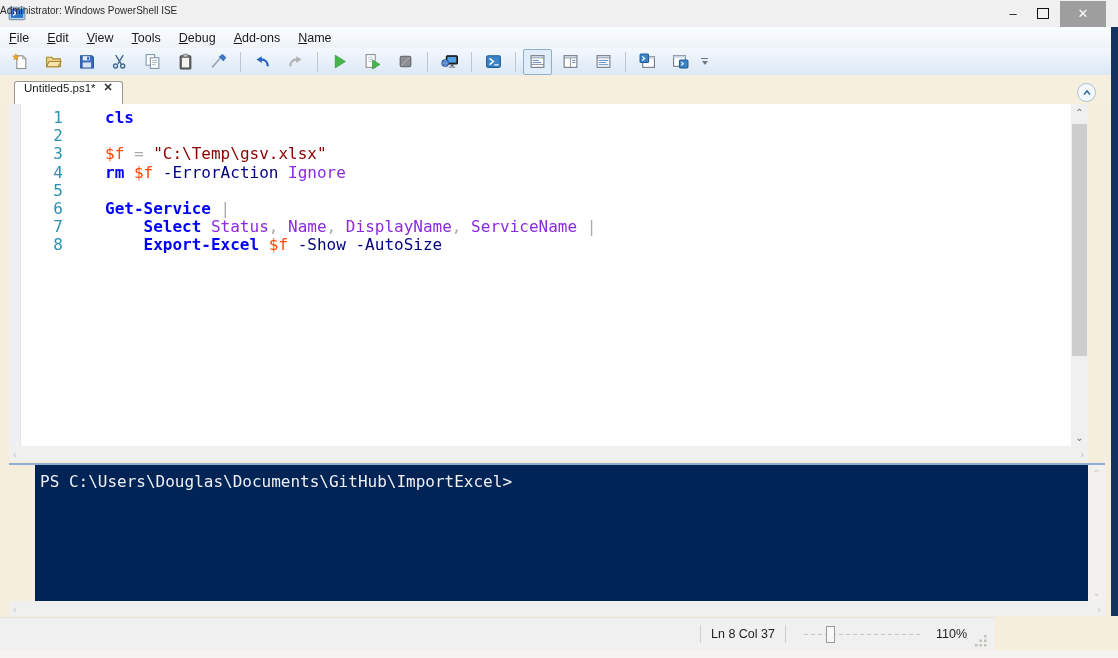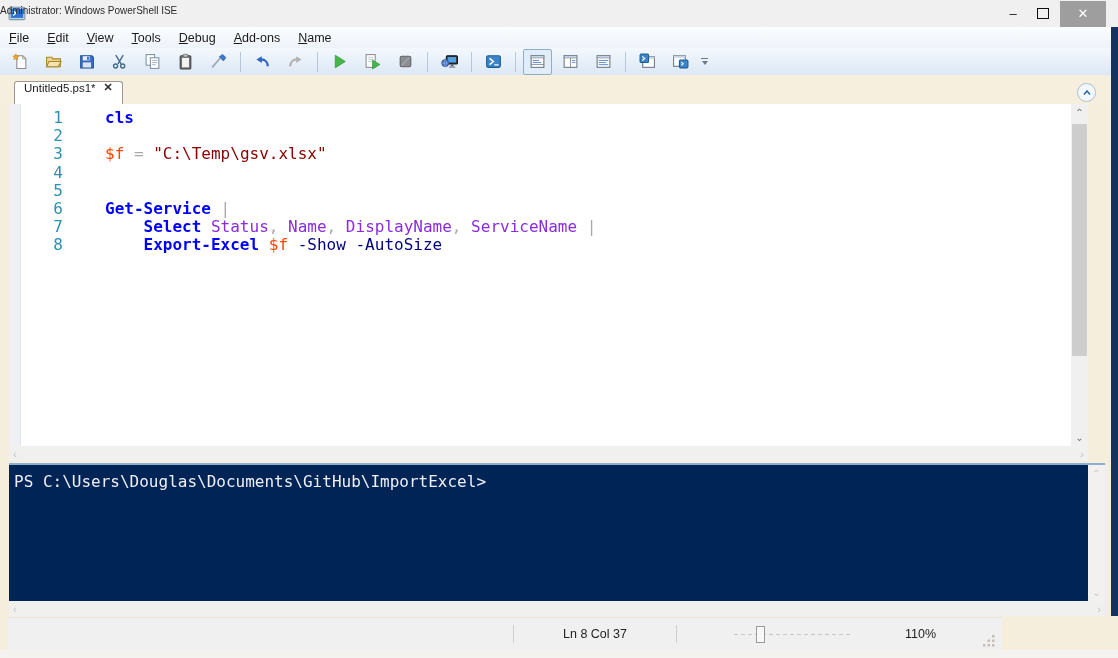--- a/index.html
+++ b/index.html
@@ -51,26 +51,26 @@
   .tok-variable{color:var(--token-variable,#FF4500);}
   .tok-plain{color:#000;}
   
   .vscroll{width:17px;background:#F0F0F0;position:relative;flex:none;}
   .vs-arrow{position:absolute;left:0;width:17px;height:17px;display:flex;align-items:center;justify-content:center;font-size:10px;color:#6E6E6E;}
   .vs-thumb{position:absolute;left:1px;width:15px;background:#CDCDCD;border-radius:1px;}
   .hscroll{position:absolute;height:15px;background:#F0F0EE;display:flex;align-items:center;justify-content:space-between;padding:0 4px;box-sizing:border-box;}
   .hs-arrow{font-size:11px;color:#C2C2C2;}
   
   .console{position:absolute;left:9px;top:463px;width:1096px;height:138px;display:flex;border-top:2px solid #8FACD2;box-sizing:border-box;}
-  .console-main{flex:1;background:var(--console-bg,#012456);}
+  .console-main{flex:1;background:var(--console-bg,#012456);margin-left:26px;}
   .console-prompt{font-family:"DejaVu Sans Mono", monospace;font-size:16px;color:#EFEEF3;padding:7px 0 0 5px;white-space:pre;}
   .console .vscroll{background:#F2F1EF;}
   .console .vs-arrow{color:#C8C8C4;}
   
-  .statusbar{position:absolute;left:8px;top:617px;width:994px;height:33px;background:#F0F0F0;border-top:1px solid #E2E2E2;display:flex;align-items:center;justify-content:flex-end;box-sizing:border-box;padding-right:6px;gap:39px;}
+  .statusbar{position:absolute;left:0;top:617px;width:994px;height:33px;background:#F0F0F0;border-top:1px solid #E2E2E2;display:flex;align-items:center;justify-content:flex-end;box-sizing:border-box;padding-right:6px;}
   .sb-sep{width:1px;height:18px;background:#CFCFCF;margin:0 10px;}
   .sb-text{font-size:12.5px;color:#222;}
   .zoom-slider{width:118px;height:17px;position:relative;margin:0 8px;}
   .zoom-track{position:absolute;left:0;right:0;top:8px;height:1px;background:repeating-linear-gradient(90deg,#C6C6C6 0 4px,transparent 4px 7px);}
   .zoom-thumb{position:absolute;left:22px;top:0;width:9px;height:17px;background:#F8F8F8;border:1px solid #9A9A9A;box-sizing:border-box;}
   .sb-zoom{font-size:12.5px;color:#222;margin-left:6px;}
   .resize-grip{width:13px;height:13px;margin-left:8px;align-self:flex-end;margin-bottom:2px;}
   .bottom-strip{position:absolute;left:0;top:650px;width:1118px;height:8px;background:#F4F3F0;}
   .right-frame{position:absolute;right:0;top:27px;width:7px;height:589px;background:#16335F;}
 </style>
@@ -265,21 +265,21 @@
       </svg>
   </div>
 </div>
 
 <div class="editor">
   <div class="bp-margin"></div>
   <div class="ed-body" id="ed-body">
       <div class="ed-line"><span class="ed-num">1</span><span class="ed-code"><span class="tok-command">cls</span></span></div>
       <div class="ed-line"><span class="ed-num">2</span><span class="ed-code"></span></div>
       <div class="ed-line"><span class="ed-num">3</span><span class="ed-code"><span class="tok-variable">$f</span><span class="tok-plain"> </span><span class="tok-operator">=</span><span class="tok-plain"> </span><span class="tok-string">"C:\Temp\gsv.xlsx"</span></span></div>
-      <div class="ed-line"><span class="ed-num">4</span></div>
+      <div class="ed-line"><span class="ed-num">4</span><span class="ed-code"><span class="tok-command">rm</span><span class="tok-plain"> </span><span class="tok-variable">$f</span><span class="tok-plain"> </span><span class="tok-parameter">-ErrorAction</span><span class="tok-plain"> </span><span class="tok-argument">Ignore</span></span></div>
       <div class="ed-line"><span class="ed-num">5</span><span class="ed-code"></span></div>
       <div class="ed-line"><span class="ed-num">6</span><span class="ed-code"><span class="tok-command">Get-Service</span><span class="tok-plain"> </span><span class="tok-operator">|</span></span></div>
       <div class="ed-line"><span class="ed-num">7</span><span class="ed-code"><span class="tok-plain">    </span><span class="tok-command">Select</span><span class="tok-plain"> </span><span class="tok-argument">Status</span><span class="tok-operator">,</span><span class="tok-plain"> </span><span class="tok-argument">Name</span><span class="tok-operator">,</span><span class="tok-plain"> </span><span class="tok-argument">DisplayName</span><span class="tok-operator">,</span><span class="tok-plain"> </span><span class="tok-argument">ServiceName</span><span class="tok-plain"> </span><span class="tok-operator">|</span></span></div>
       <div class="ed-line"><span class="ed-num">8</span><span class="ed-code"><span class="tok-plain">    </span><span class="tok-command">Export-Excel</span><span class="tok-plain"> </span><span class="tok-variable">$f</span><span class="tok-plain"> </span><span class="tok-parameter">-Show</span><span class="tok-plain"> </span><span class="tok-parameter">-AutoSize</span></span></div>
     </div>
   <div class="vscroll">
     <div class="vs-arrow" style="top:0;">⌃</div>
     <div class="vs-thumb" style="top:20px;height:232px;"></div>
     <div class="vs-arrow" style="bottom:0;">⌄</div>
   </div>

